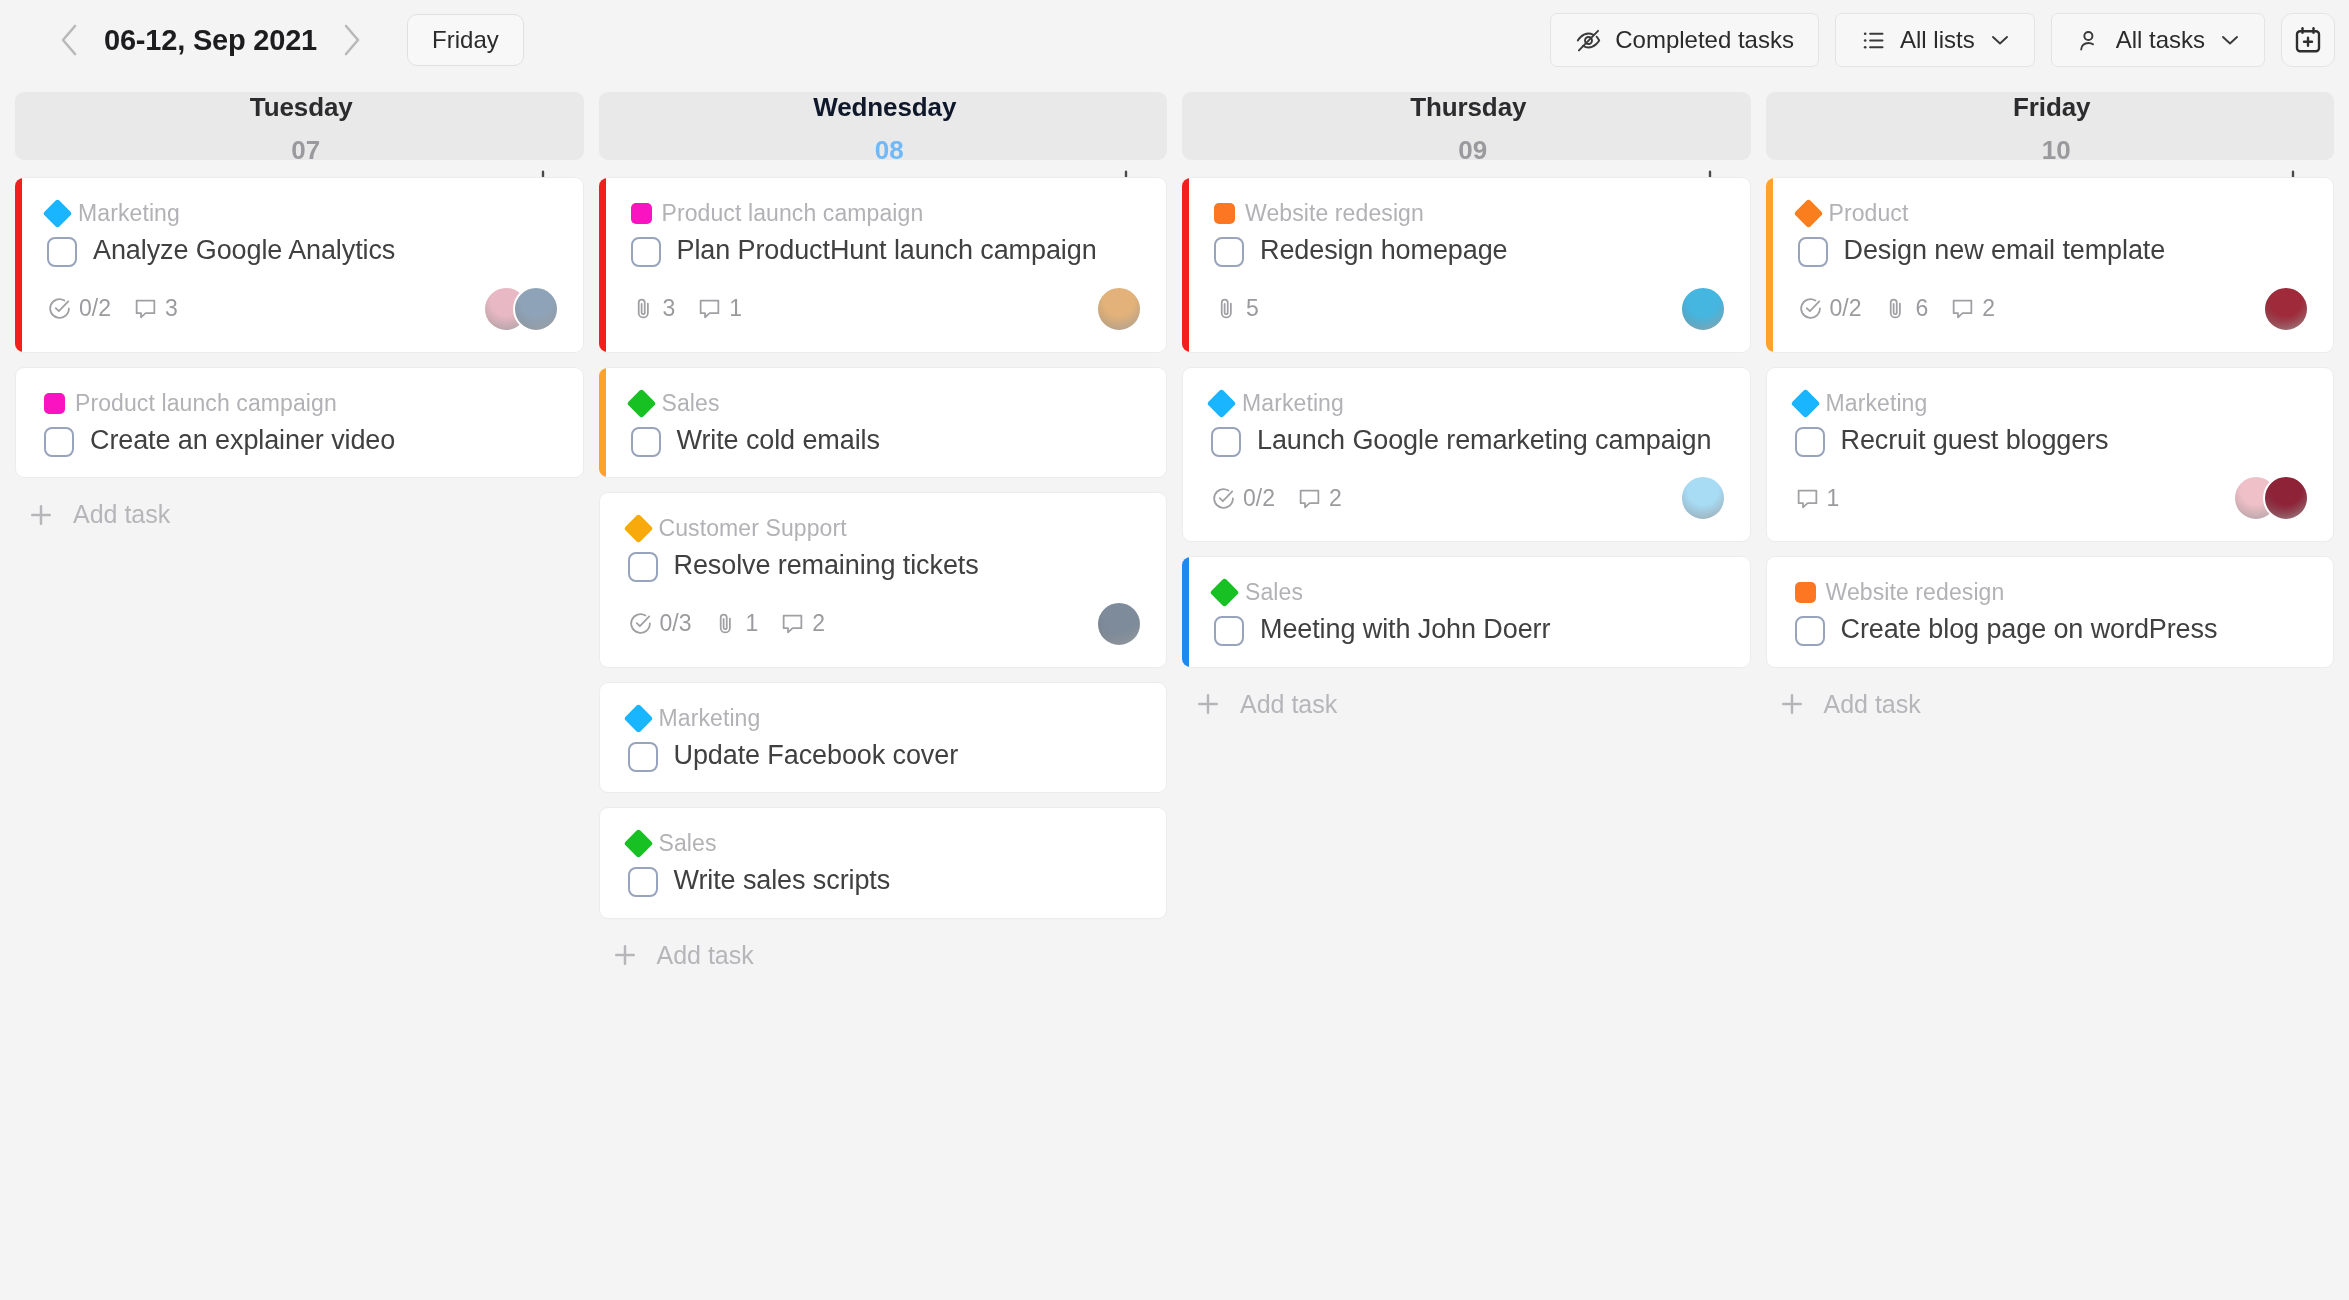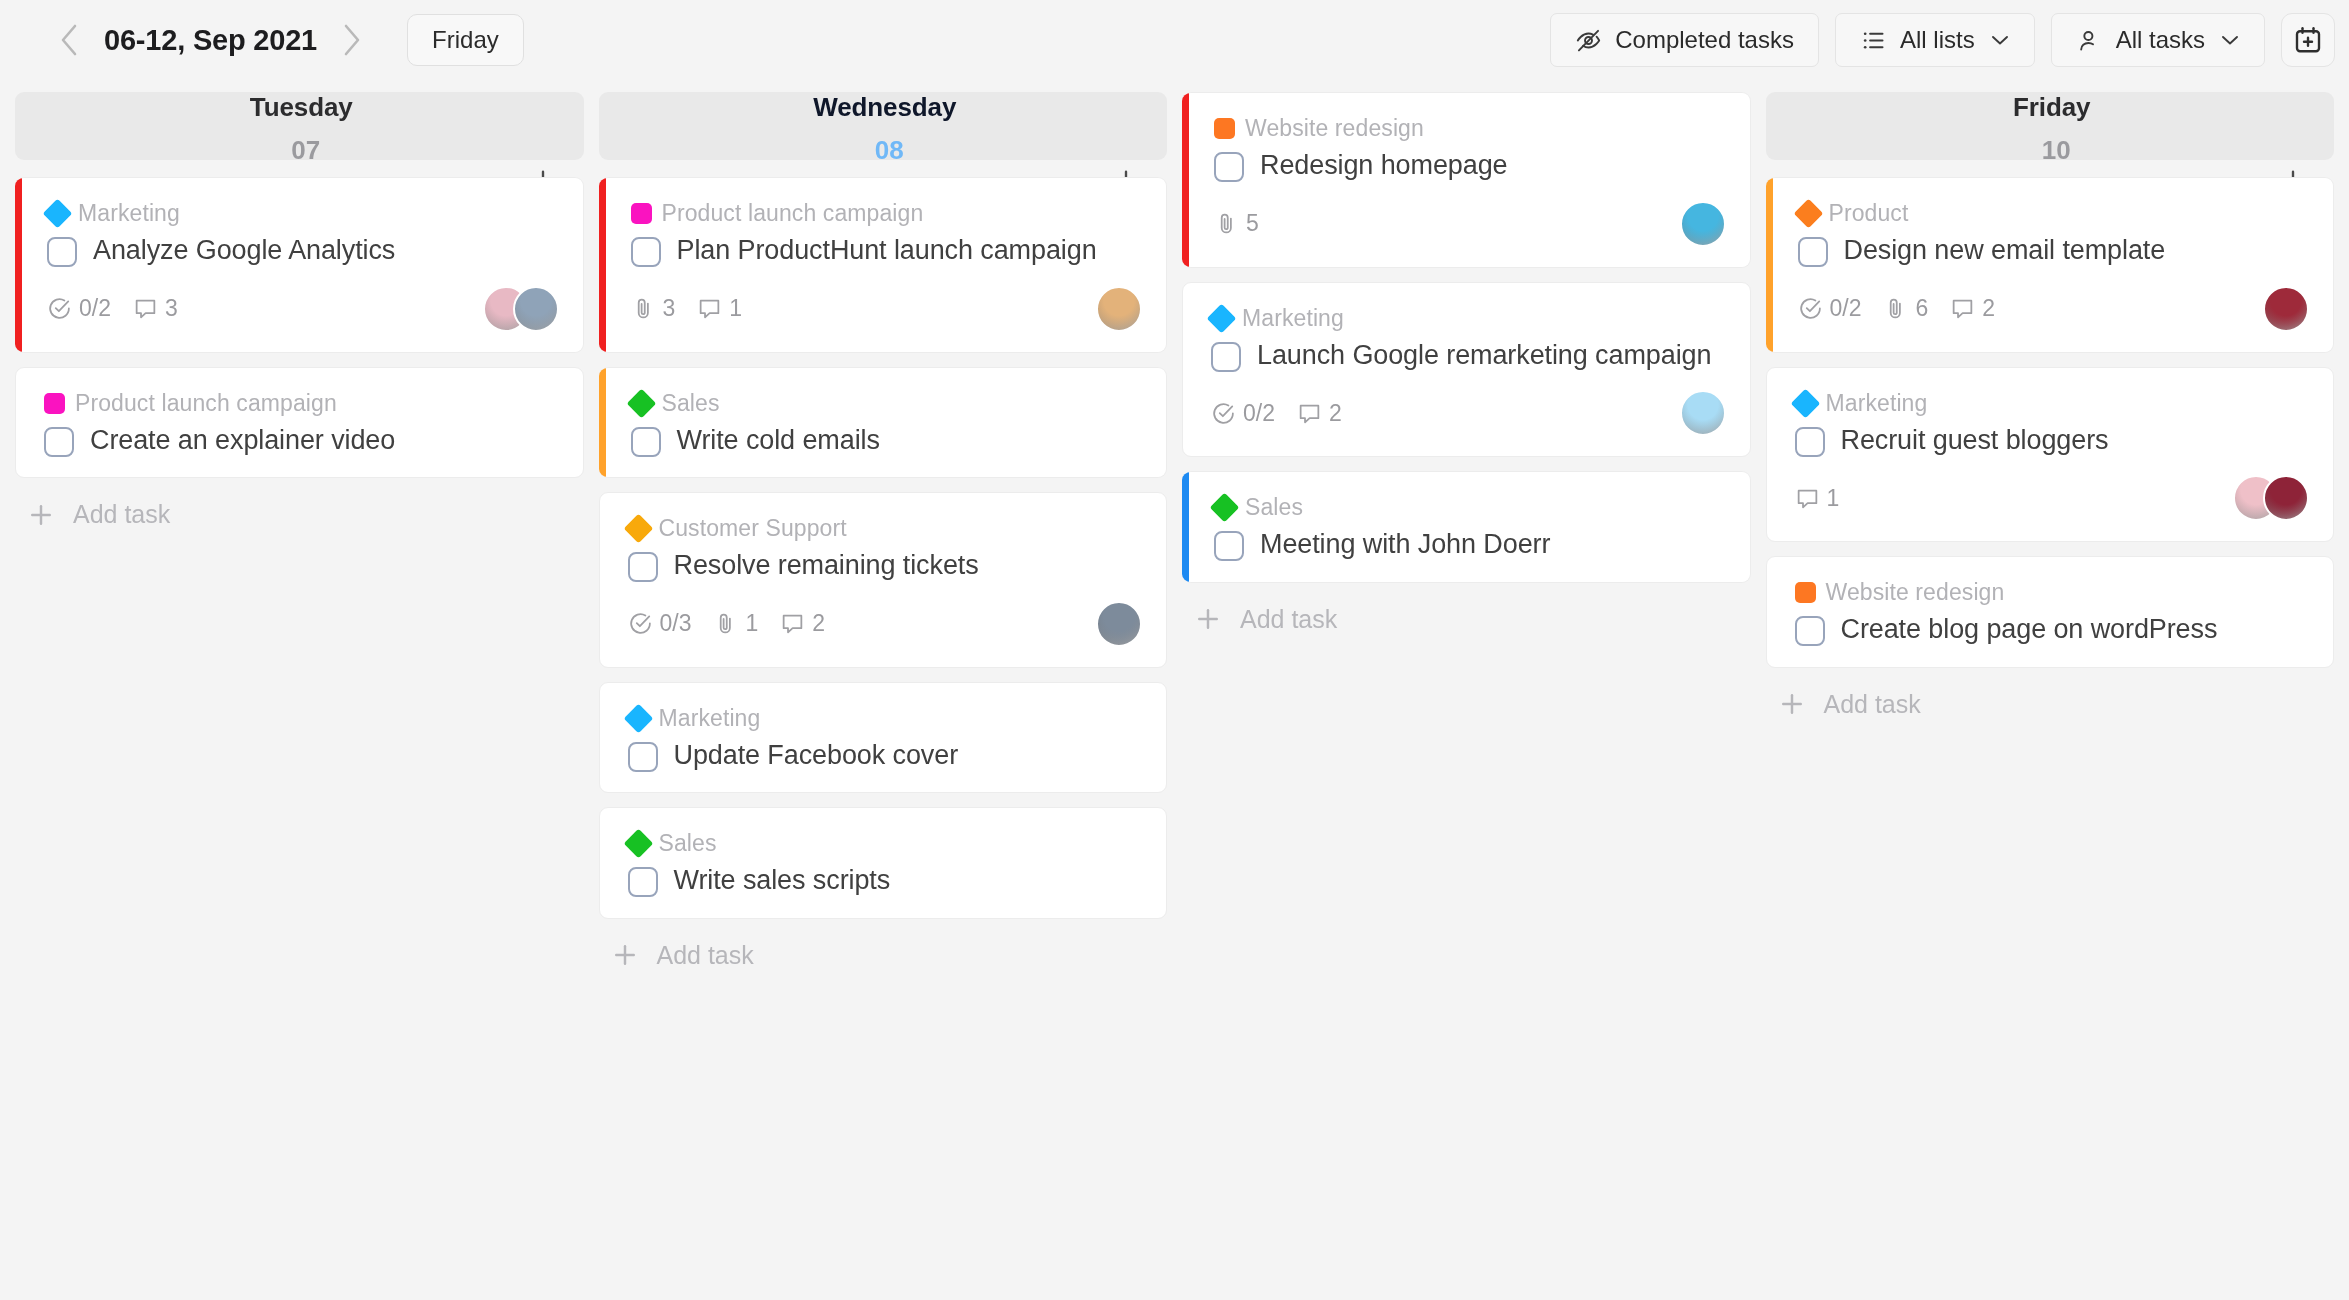--- a/index.html
+++ b/index.html
@@ -449,20 +449,30 @@
         <span>
           <svg width="28" height="28" viewBox="0 0 24 24" fill="none" stroke="#b6b6ba" stroke-width="2.1" stroke-linecap="round">
             <line x1="12" y1="4.5" x2="12" y2="19.5"></line>
             <line x1="4.5" y1="12" x2="19.5" y2="12"></line>
           </svg>
         </span>
         <span>Add task</span>
       </div>
     </div>
     <div class="col">
+      <div class="col-head">
+        <span class="col-title">Thursday</span>
+        <span class="col-num">09</span>
+        <span class="plus">
+          <svg width="30" height="30" viewBox="0 0 24 24" fill="none" stroke="#4a4a4a" stroke-width="1.9" stroke-linecap="round">
+            <line x1="12" y1="4.5" x2="12" y2="19.5"></line>
+            <line x1="4.5" y1="12" x2="19.5" y2="12"></line>
+          </svg>
+        </span>
+      </div>
       <div class="cards">
         <div class="card has-accent">
           <div class="accent" style="background: rgb(240, 32, 32);"></div>
           <div class="tag-row">
             <span class="tag-mark square" style="background: rgb(253, 119, 34);"></span>
             <span class="tag-name">Website redesign</span>
           </div>
           <div class="title-row">
             <span class="cbox"></span>
             <span class="card-title">Redesign homepage</span>

